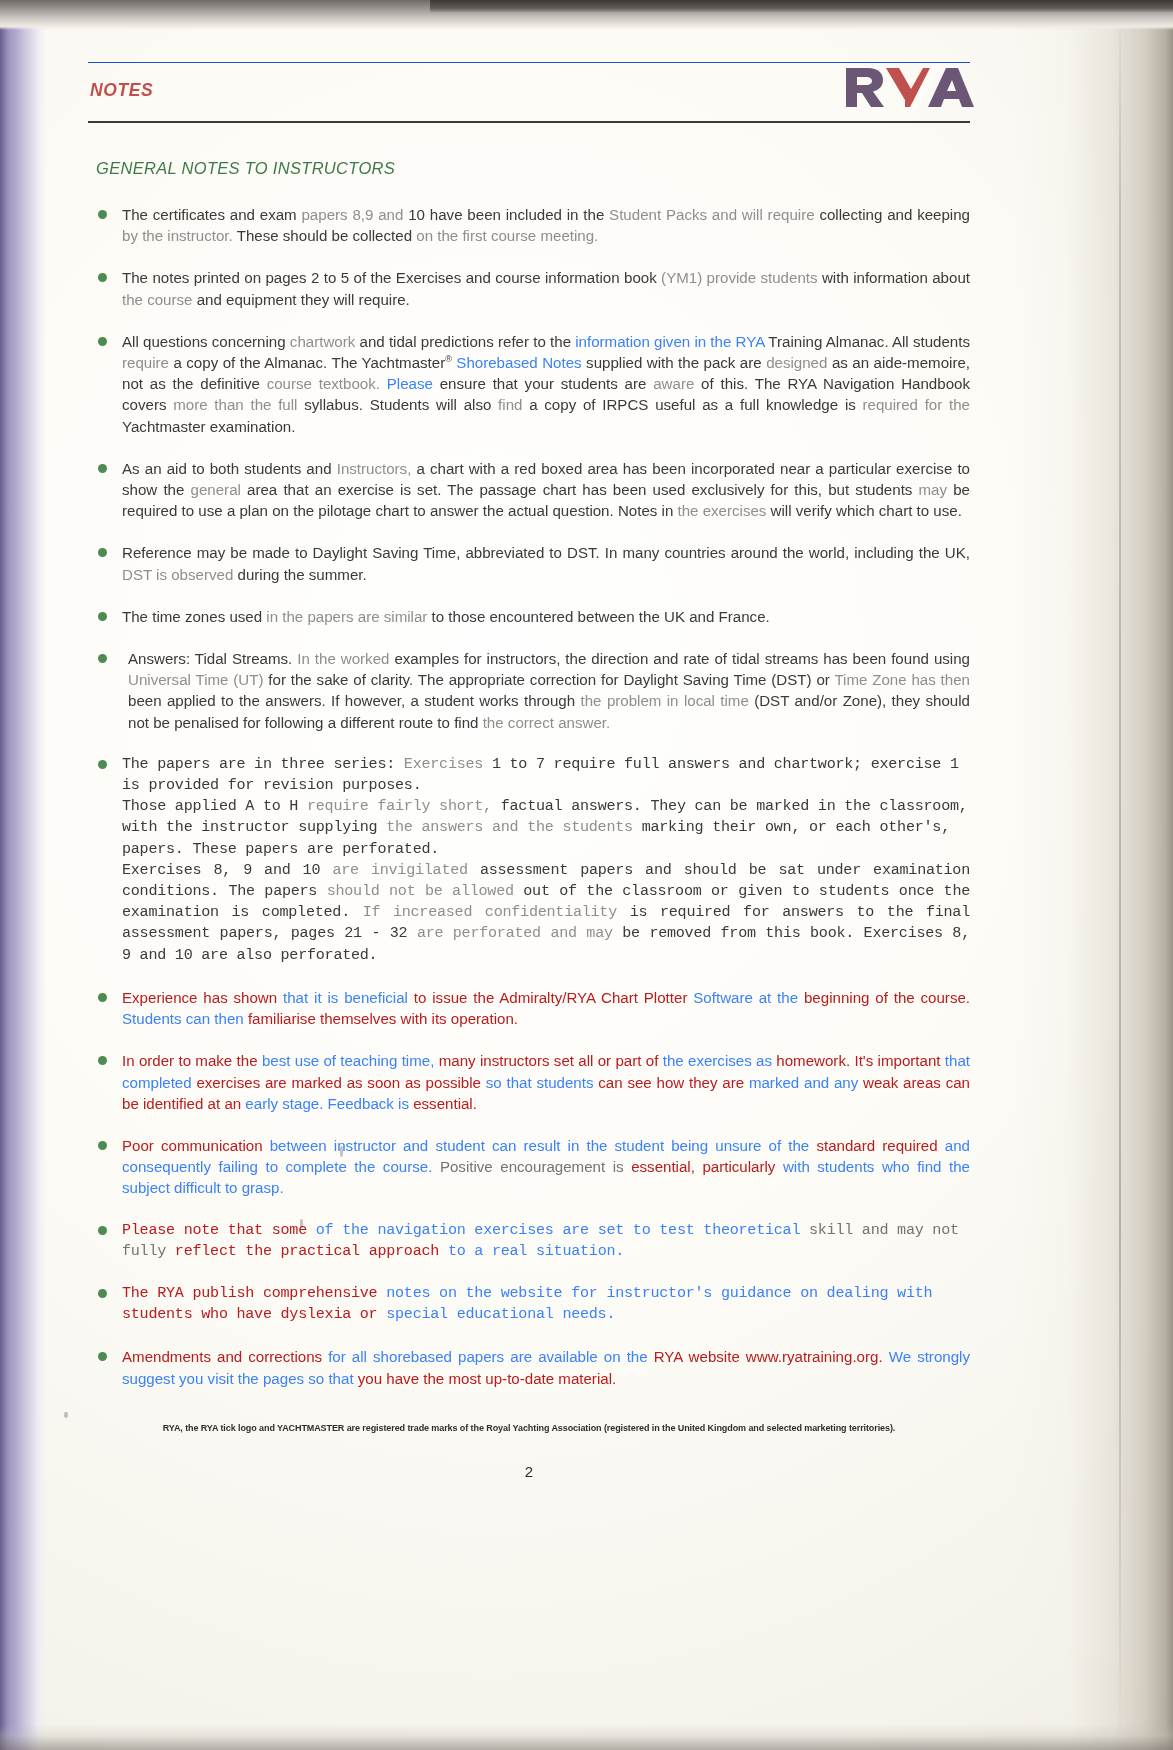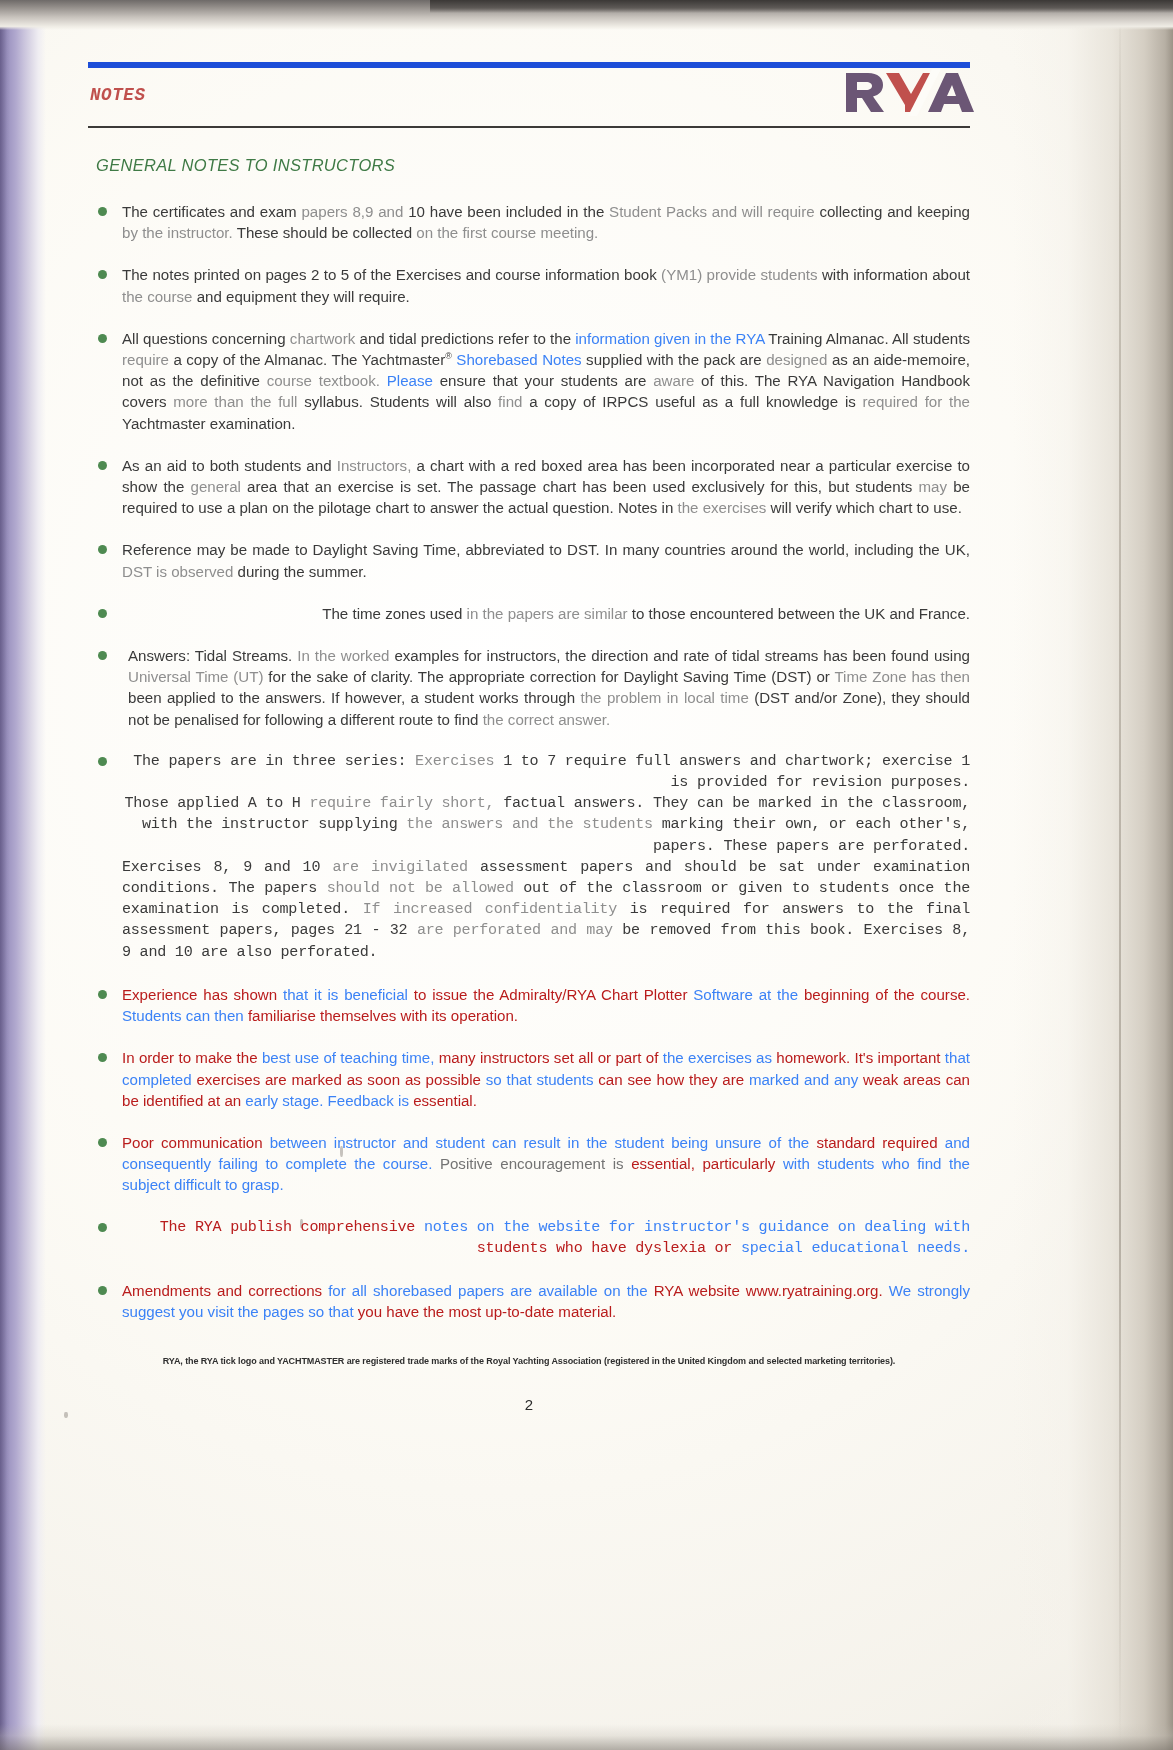--- a/index.html
+++ b/index.html
@@ -97,25 +97,24 @@
   #content {
     position: absolute;
     left: 88px;
     top: 62px;
     width: 882px;
   }
 
   
   #doc-header {
     position: relative;
-    border-top: 6px solid #1d4ed8;
+    border-top: 1px solid #1d4ed8;
     border-bottom: 2px solid #3c3a38;
     height: 58px;
-    margin-bottom: 28px;
-    font-family: Liberation Mono, monospace;
+    margin-bottom: 36px;
   }
   #notes-title {
     position: absolute;
     left: 2px;
     top: 17px;
     font-size: 17.5px;
     font-weight: bold;
     font-style: italic;
     letter-spacing: 0.6px;
     color: #c0504d;
@@ -163,21 +162,21 @@
     background: #4e8a51;
   }
   .bullet-item p {
     margin: 0;
   }
   .bullet-item p + p {
     margin-top: 0;
   }
 
   
-  .nojust { text-align: right; }
+  .nojust { text-align: left; }
   .tight  { letter-spacing: -0.25px; font-family: Liberation Mono, monospace; }
 
   
   .f1 { color: #3a3a3a; }
   .f2 { color: #b91c1c; }
   .f3 { color: #8e8e8e; }
   .f4 { color: #3b82f6; }
   .f5 { color: #737373; }
   b, strong { font-weight: normal; }
 
@@ -300,20 +299,24 @@
       <li class="bullet-item">
         <span class="dot"></span>
         <p><span class="f2">In order to make the </span><span class="f4">best use of teaching time, </span><span class="f2">many instructors set all or part of </span><span class="f4">the exercises as </span><span class="f2">homework.  It's important </span><span class="f4">that completed </span><span class="f2">exercises are marked as soon as possible </span><span class="f4">so that students </span><span class="f2">can see how they are </span><span class="f4">marked and any </span><span class="f2">weak areas can be identified at an </span><span class="f4">early stage. Feedback is </span><span class="f2">essential.</span></p>
       </li>
 
       <li class="bullet-item">
         <span class="dot"></span>
         <p><span class="f2">Poor communication </span><span class="f4">between instructor and student can result in the student being unsure of the </span><span class="f2">standard required </span><span class="f4">and consequently failing to complete the course.  </span><span class="f5">Positive encouragement is </span><span class="f2">essential, particularly </span><span class="f4">with students who find the subject difficult to grasp.</span></p>
       </li>
 
+      <li class="bullet-item nojust tight">
+        <span class="dot"></span>
+        <p><span class="f2">Please note that some </span><span class="f4">of the navigation exercises are set to test theoretical </span><span class="f5">skill and may not fully </span><span class="f2">reflect the practical approach </span><span class="f4">to a real situation.</span></p>
+      </li>
 
       <li class="bullet-item nojust tight">
         <span class="dot"></span>
         <p><span class="f2">The RYA publish comprehensive </span><span class="f4">notes on the website for instructor's guidance on dealing with </span><span class="f2">students who have dyslexia or </span><span class="f4">special educational needs.</span></p>
       </li>
 
       <li class="bullet-item">
         <span class="dot"></span>
         <p><span class="f2">Amendments and corrections </span><span class="f4">for all shorebased papers are available on the </span><span class="f2">RYA website www.ryatraining.org. </span><span class="f4">We strongly suggest you visit the pages so that </span><span class="f2">you have the most up-to-date material.</span></p>
       </li>

